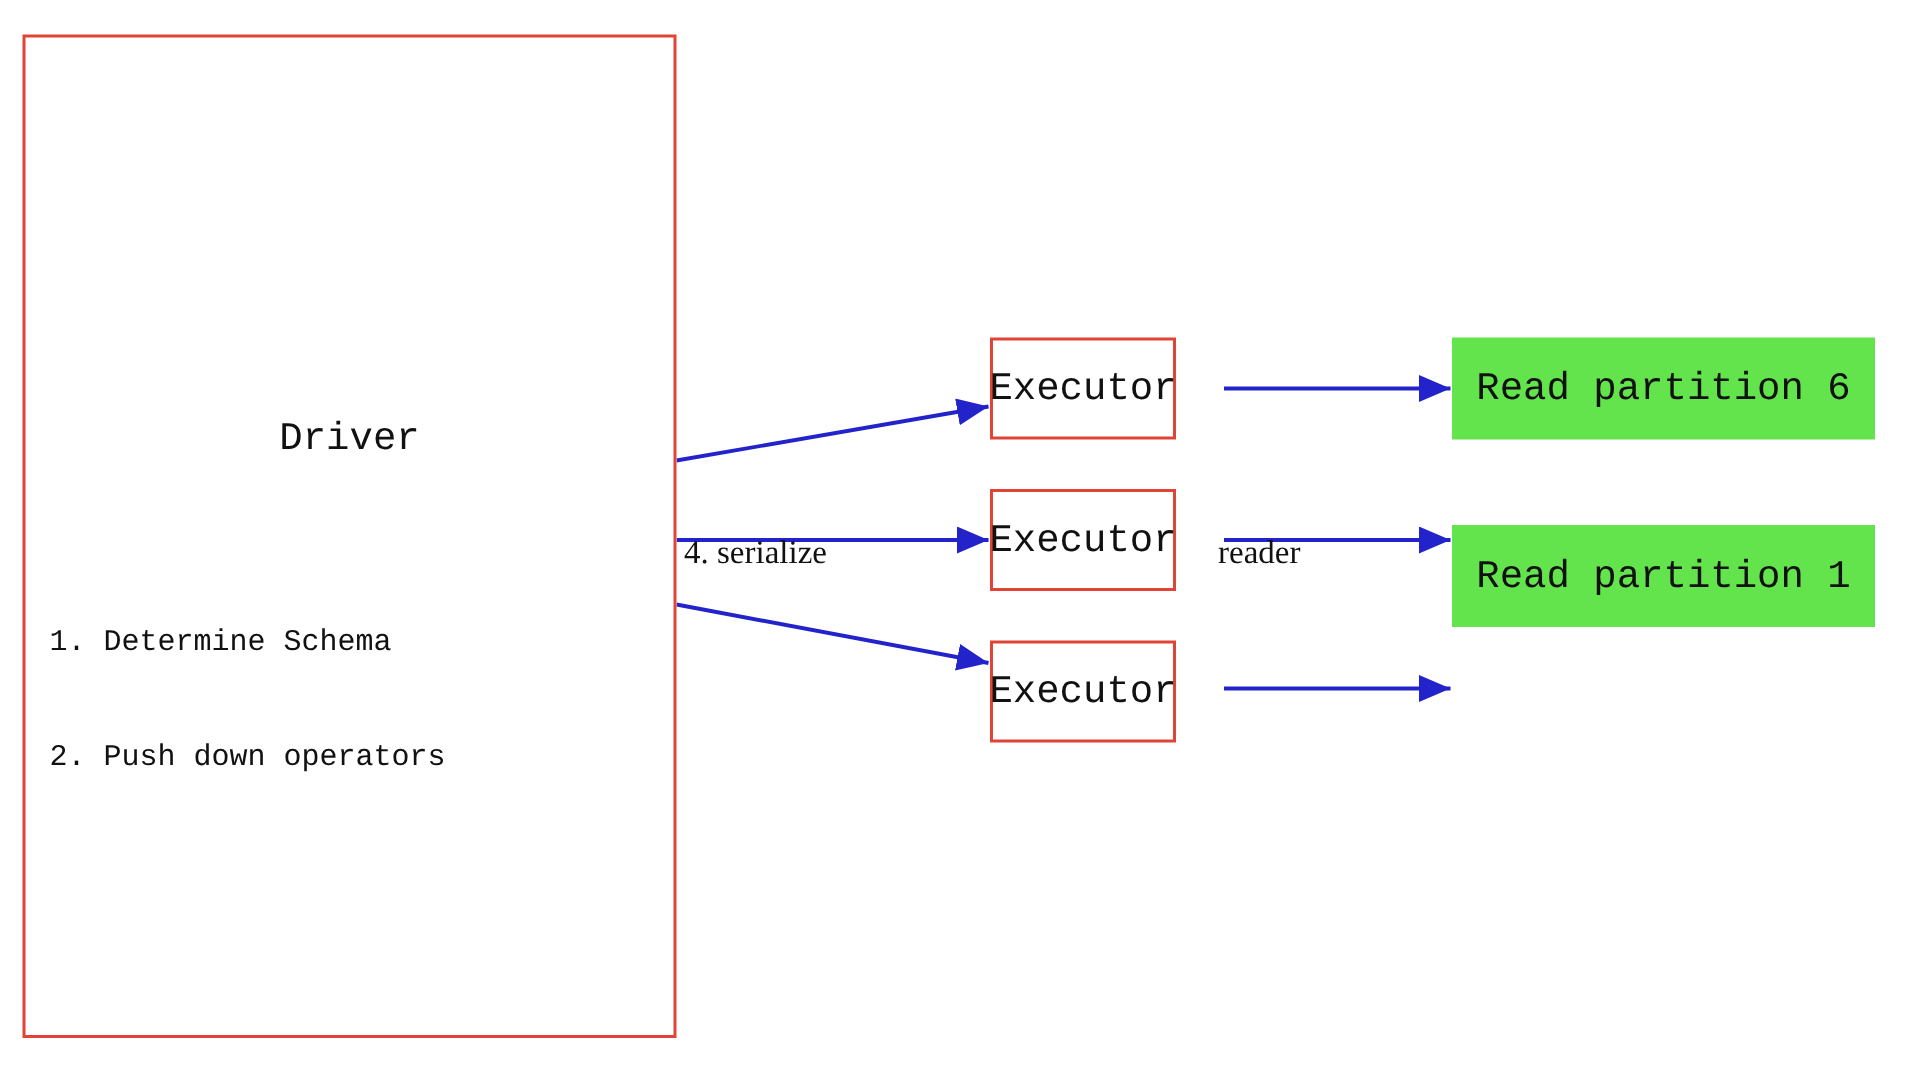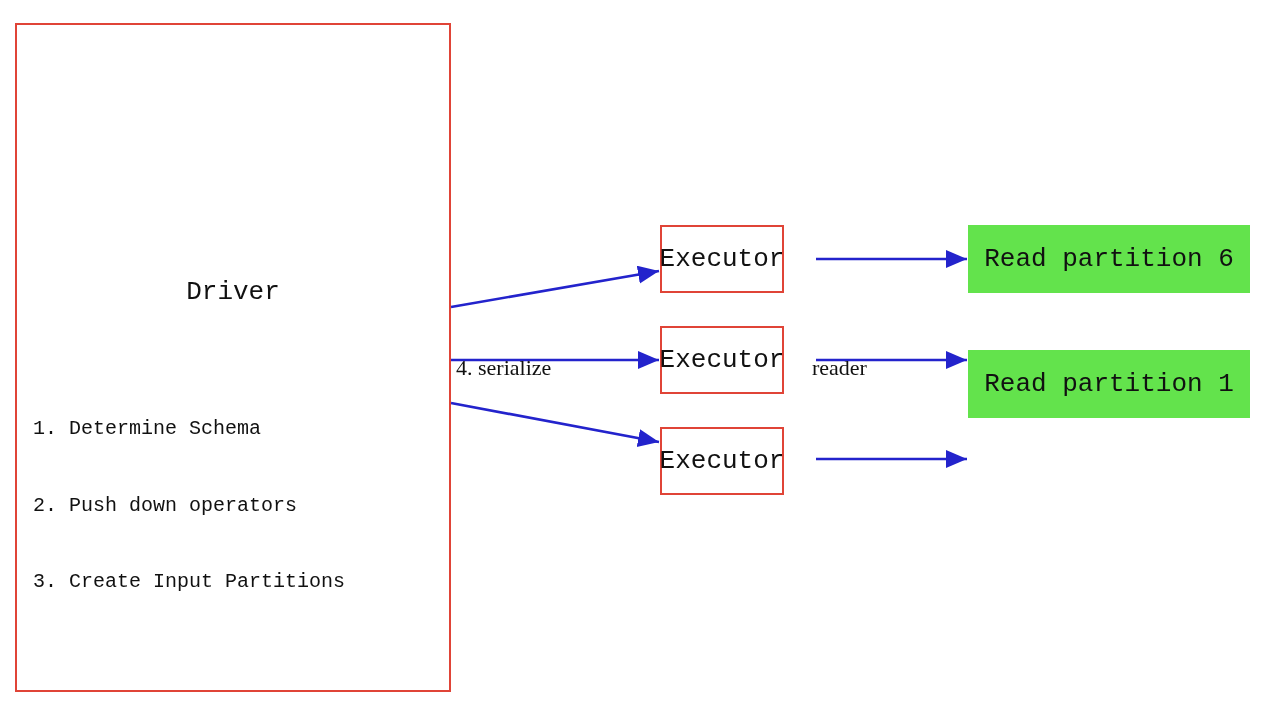--- a/index.html
+++ b/index.html
@@ -114,21 +114,20 @@
     <line class="edge" x1="816" y1="259" x2="967" y2="259" marker-end="url(#arrowhead)"></line>
     <line class="edge" x1="816" y1="360" x2="967" y2="360" marker-end="url(#arrowhead)"></line>
     <line class="edge" x1="816" y1="459" x2="967" y2="459" marker-end="url(#arrowhead)"></line>
   </svg>
 
   <div class="driver-box">
     <div class="driver-title">Driver</div>
     <ul class="driver-steps">
       <li>1. Determine Schema</li>
       <li>2. Push down operators</li>
-      <li>3. Create Input Partitions</li>
     </ul>
   </div>
 
   <div class="node-box executor-box executor-1">
     <span>Executor</span>
   </div>
   <div class="node-box executor-box executor-2">
     <span>Executor</span>
   </div>
   <div class="node-box executor-box executor-3">

